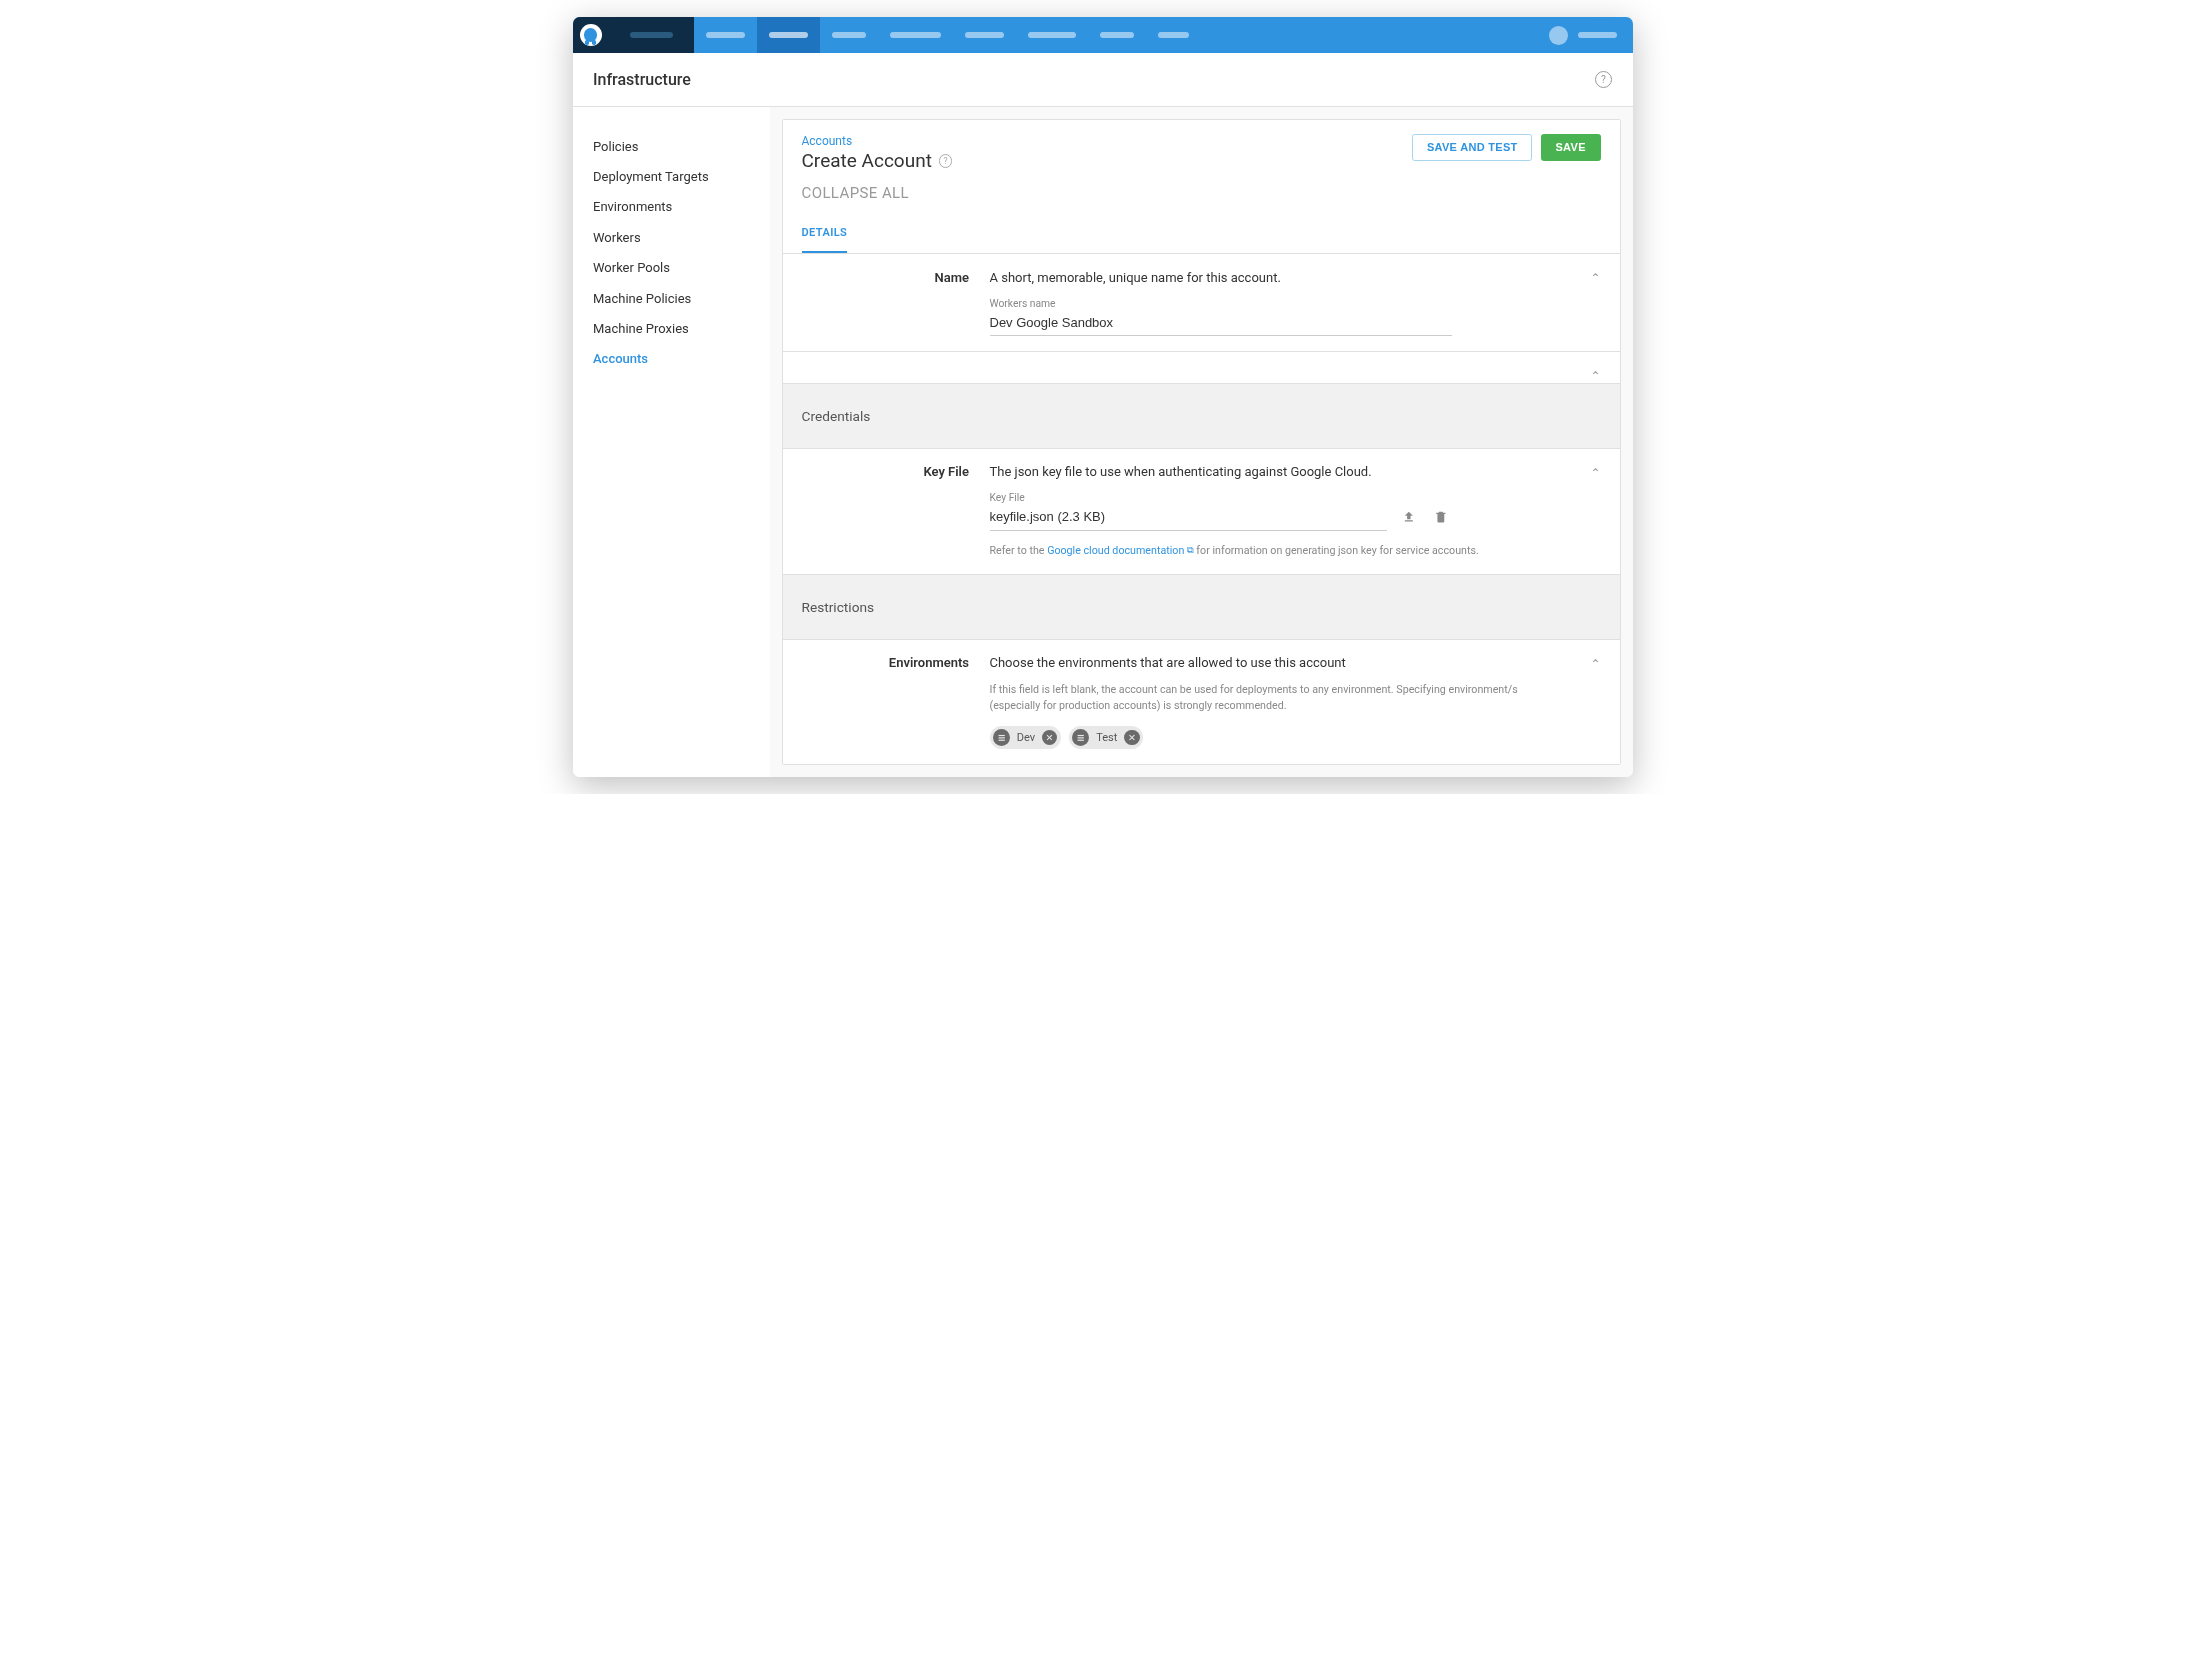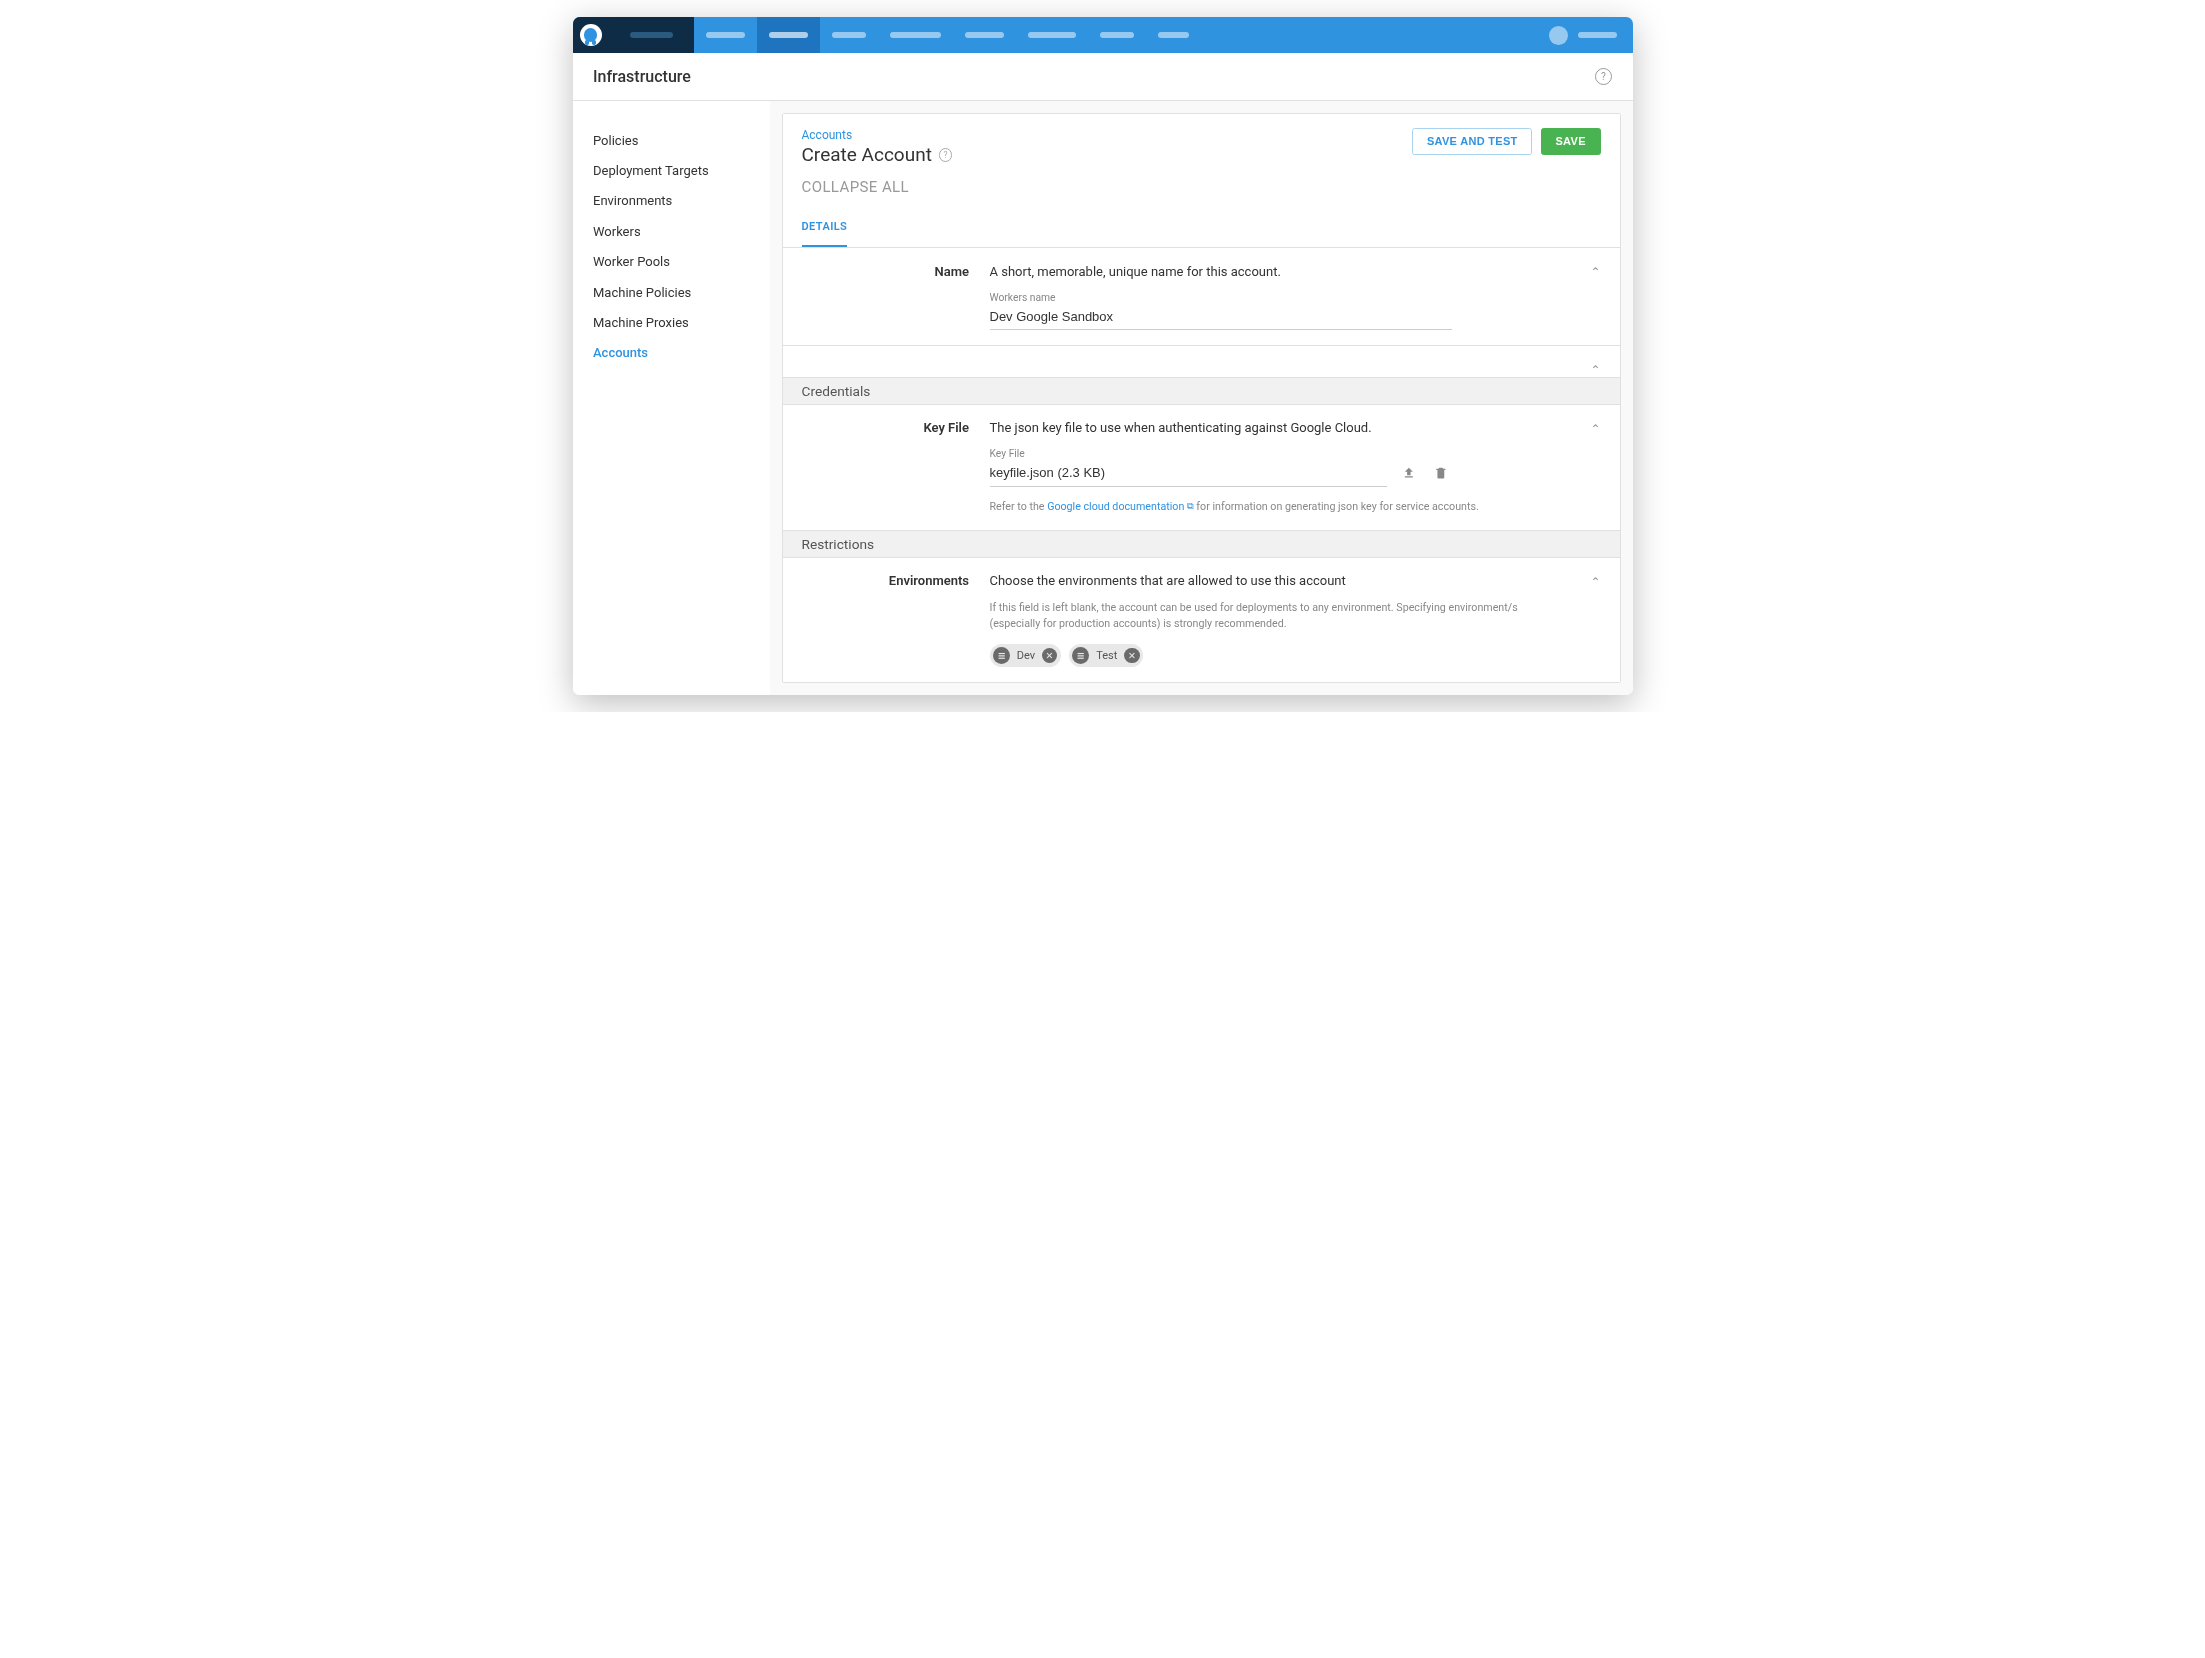--- a/index.html
+++ b/index.html
@@ -88,21 +88,21 @@
       gap: 10.3px;
       padding-right: 15.4px;
     }
     .avatar-ph {
       width: 19px; height: 19px;
       border-radius: 50%;
       background: rgba(255,255,255,0.5);
     }
     
     .titlebar {
-      height: 48px;
+      height: 54px;
       border-bottom: 0.9px solid #e0e0e0;
       display: flex;
       align-items: center;
       padding: 0 20.5px;
       justify-content: space-between;
     }
     .titlebar h1 {
       font-size: 16px;
       font-weight: 500;
       color: #333;
@@ -281,21 +281,21 @@
       color: #2F93E0;
       font-size: 11px;
       font-weight: 600;
       letter-spacing: 0.3px;
       cursor: pointer;
       margin-top: 15.4px;
       display: inline-block;
     }
     .section-header {
       background: #f1f1f1;
-      padding: 5px 19px;
+      padding: 24px 19px;
       font-size: 13.7px;
       color: #555;
       border-bottom: 0.9px solid #e0e0e0;
     }
     .file-row {
       display: flex;
       align-items: flex-end;
       gap: 12px;
       max-width: 462px;
     }

